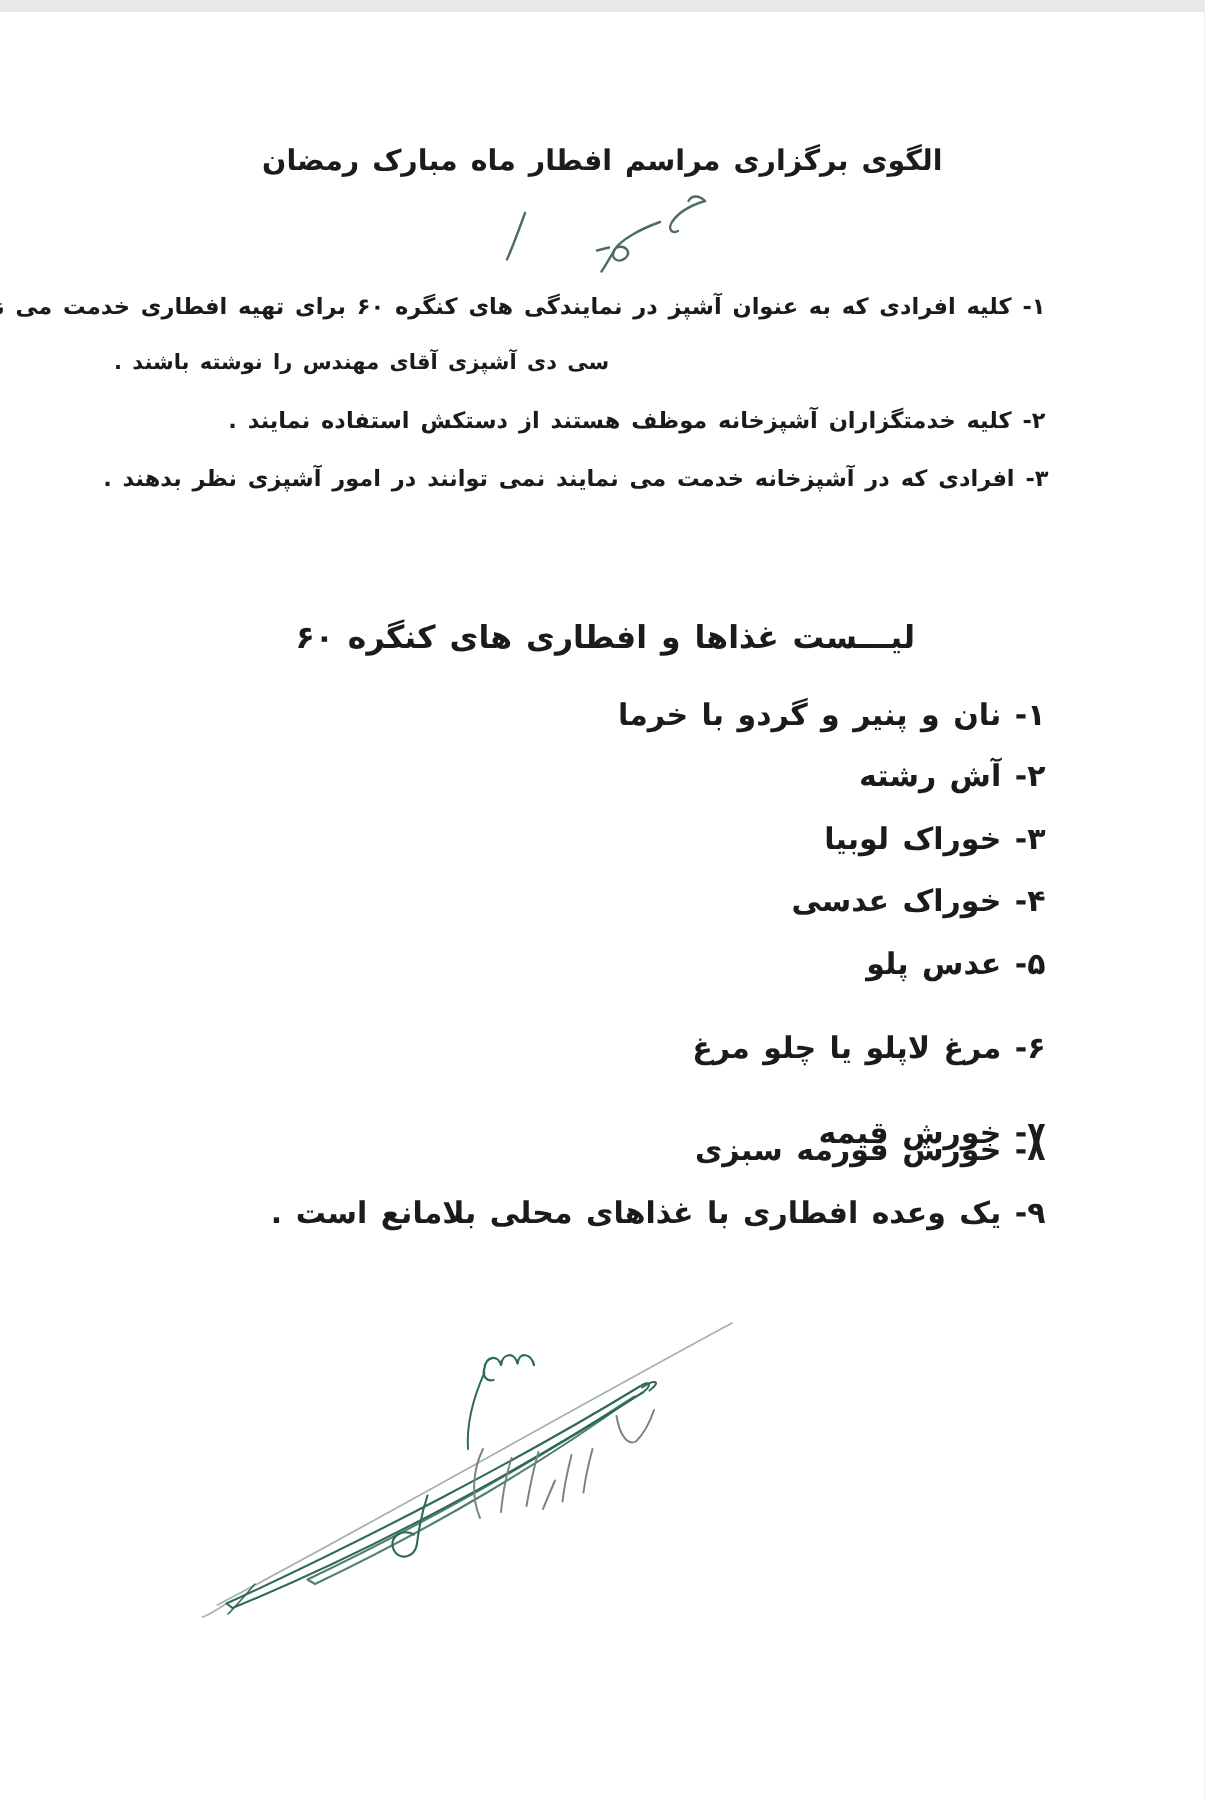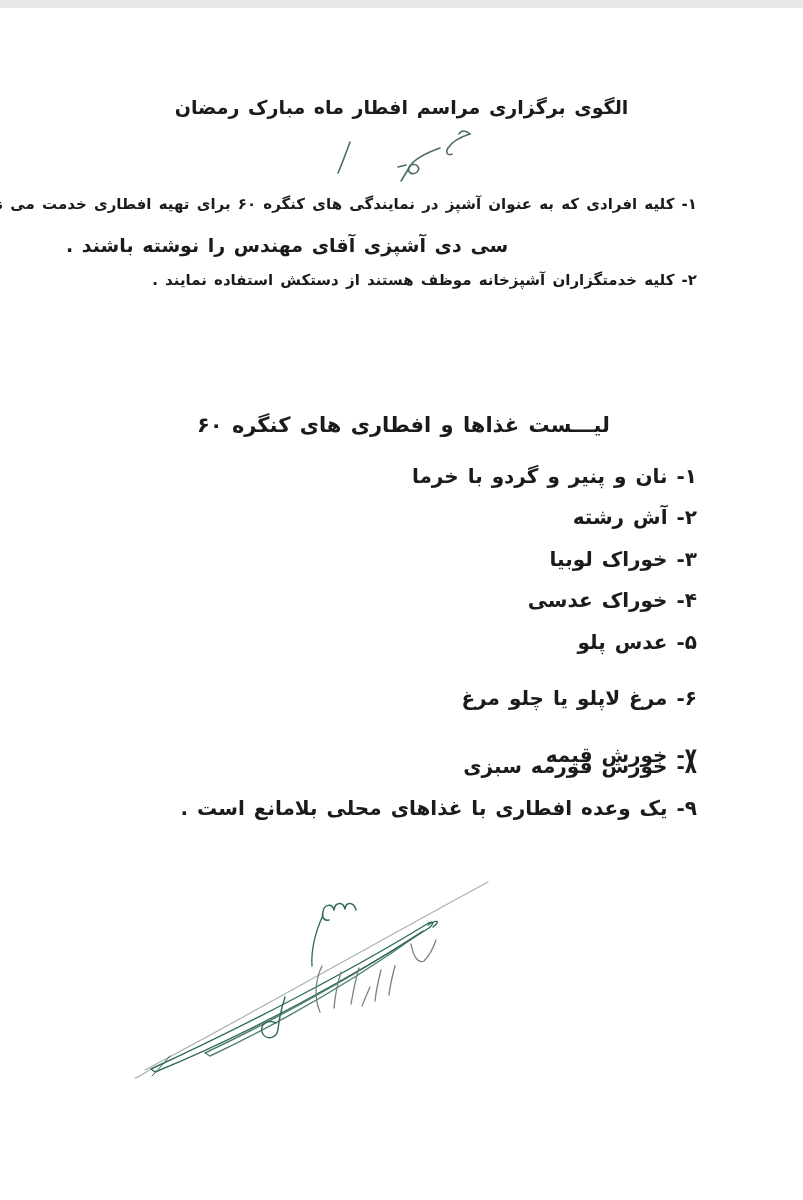--- a/index.html
+++ b/index.html
@@ -20,21 +20,21 @@
     line-height:1.25;
     word-spacing:2px;
   }
   .title{
     top:88px;left:50%;
     transform:translateX(-50%);
     font-size:19px;
     letter-spacing:.5px;
   }
   .rule1a{top:187px;right:106px;font-size:15px;}
-  .rule1b{top:226px;left:66px;font-size:19px;}
+  .rule1b{top:226px;left:76px;font-size:14px;}
   .rule2 {top:263px;right:106px;font-size:15px;}
   .rule3 {top:302px;right:104px;font-size:15px;}
   .menu-title{top:404px;right:193px;font-size:21px;}
   .item{right:106px;font-size:20px;}
   .annot{position:absolute;top:112px;left:298px;width:250px;height:70px;}
   .sig{position:absolute;top:855px;left:115px;width:420px;height:225px;}
   svg path{fill:none;stroke-linecap:round;stroke-linejoin:round;}
 </style>
 </head>
 <body>
@@ -50,20 +50,21 @@
       <path d="M 112 46 C 108 53, 105 58, 103 61"></path>
       <path d="M 100 47 L 108 45"></path>
       <path d="M 172 14 C 162 17, 154 22, 150 28 C 147 33, 150 36, 154 34"></path>
       <path d="M 172 14 C 168 10, 163 10, 161 14"></path>
     </g>
   </svg>
 
   <div class="t rule1a">۱- کلیه افرادی که به عنوان آشپز در نمایندگی های کنگره ۶۰ برای تهیه افطاری خدمت می نمایند ، بایستی</div>
   <div class="t rule1b">سی دی آشپزی آقای مهندس را نوشته باشند .</div>
   <div class="t rule2">۲- کلیه خدمتگزاران آشپزخانه موظف هستند از دستکش استفاده نمایند .</div>
+  <div class="t rule3">۳- افرادی که در آشپزخانه خدمت می نمایند نمی توانند در امور آشپزی نظر بدهند .</div>
 
   <div class="t menu-title">لیـــست غذاها و افطاری های کنگره ۶۰</div>
 
   <div class="t item" style="top:456px">۱- نان و پنیر و گردو با خرما</div>
   <div class="t item" style="top:497px">۲- آش رشته</div>
   <div class="t item" style="top:539px">۳- خوراک لوبیا</div>
   <div class="t item" style="top:580px">۴- خوراک عدسی</div>
   <div class="t item" style="top:622px">۵- عدس پلو</div>
   <div class="t item" style="top:678px">۶- مرغ لاپلو یا چلو مرغ</div>
   <div class="t item" style="top:735px">۷- خورش قیمه</div>

